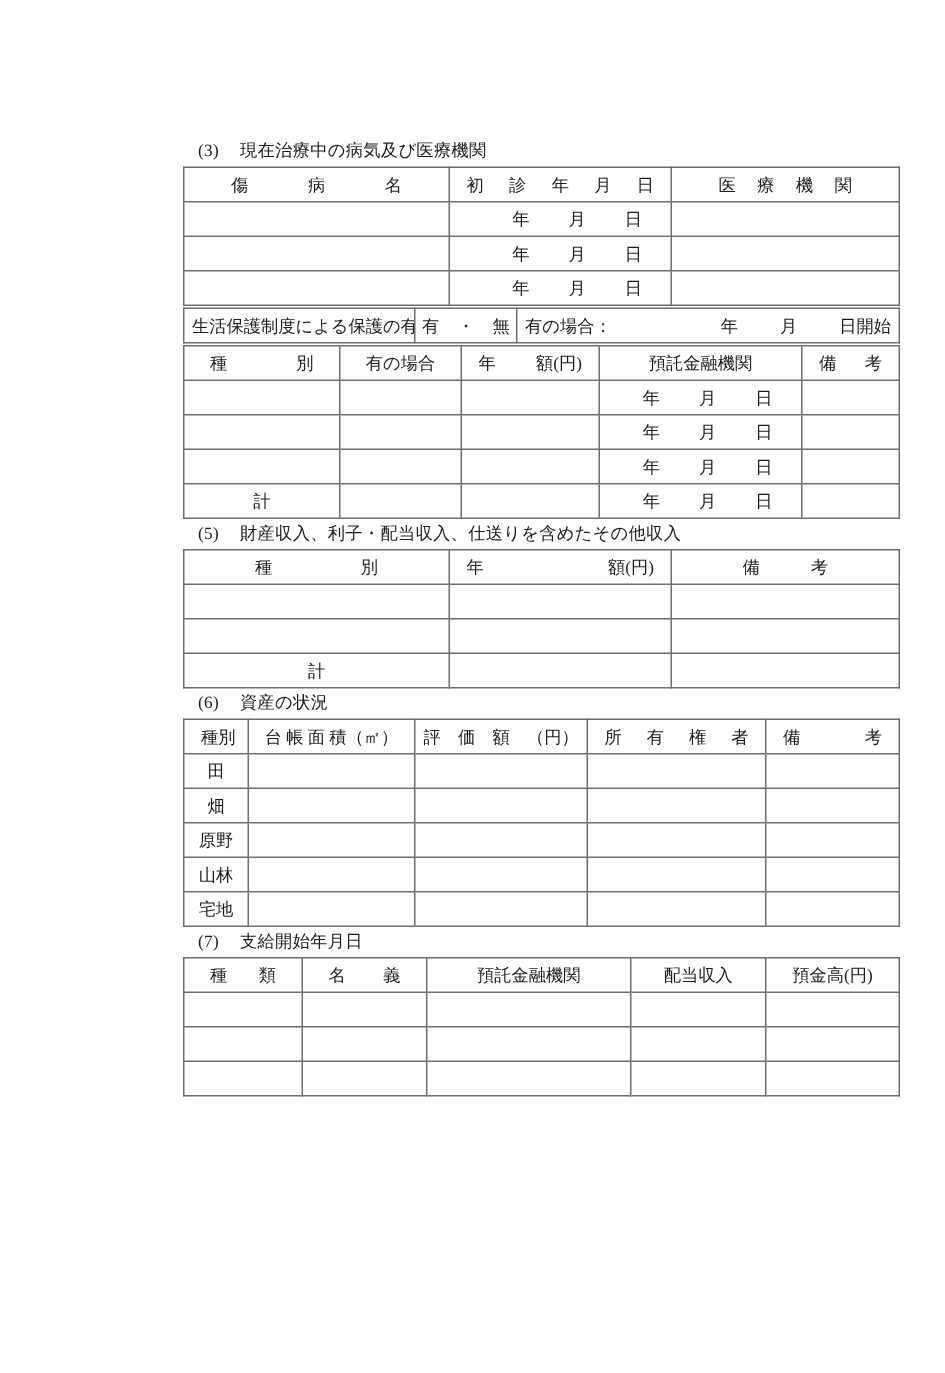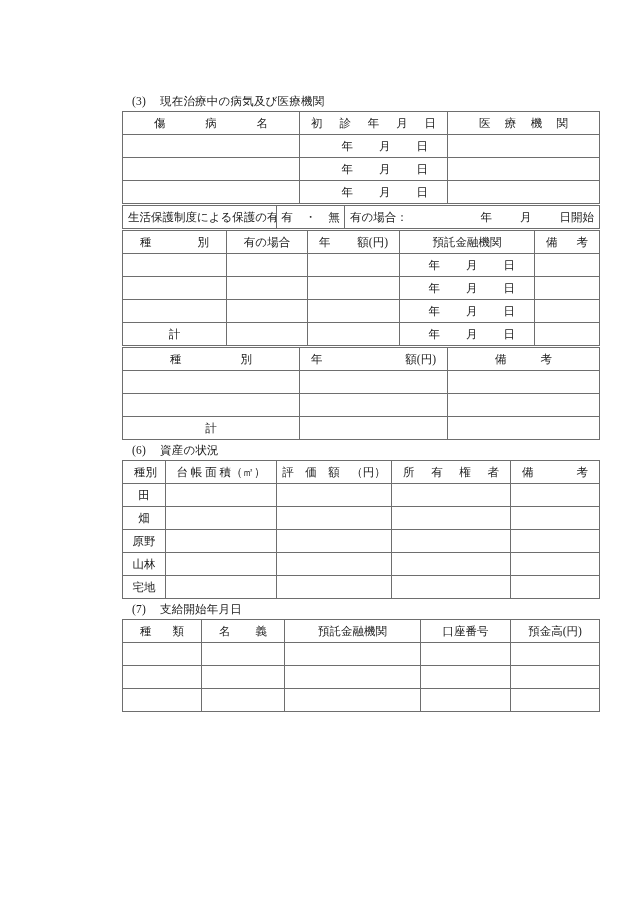--- a/index.html
+++ b/index.html
@@ -302,20 +302,23 @@
               <span class="d">日</span>
             </div>
           </td>
           <td class="blank"></td>
         </tr>
       </tbody>
     </table>
   </div>
 
   <div class="section">
+    <div class="sec-heading">
+      <span class="num">(5)</span><span>財産収入、利子・配当収入、仕送りを含めたその他収入</span>
+    </div>
     <table class="form">
       <colgroup>
             <col style="width:177px">
             <col style="width:148px">
             <col style="width:152px">
           </colgroup>
       <tbody>
         <tr>
           <td class="hdr">
             <div class="spread-xwide">
@@ -451,21 +454,21 @@
               <span>類</span>
             </div>
           </td>
           <td class="hdr">
             <div class="spread">
               <span>名</span>
               <span>義</span>
             </div>
           </td>
           <td class="hdr">預託金融機関</td>
-          <td class="hdr">口座番号</td>
+          <td class="hdr">配当収入</td>
           <td class="hdr">預金高(円)</td>
         </tr>
         <tr>
           <td class="blank"></td>
           <td class="blank"></td>
           <td class="blank"></td>
           <td class="blank"></td>
           <td class="blank"></td>
         </tr>
         <tr>

